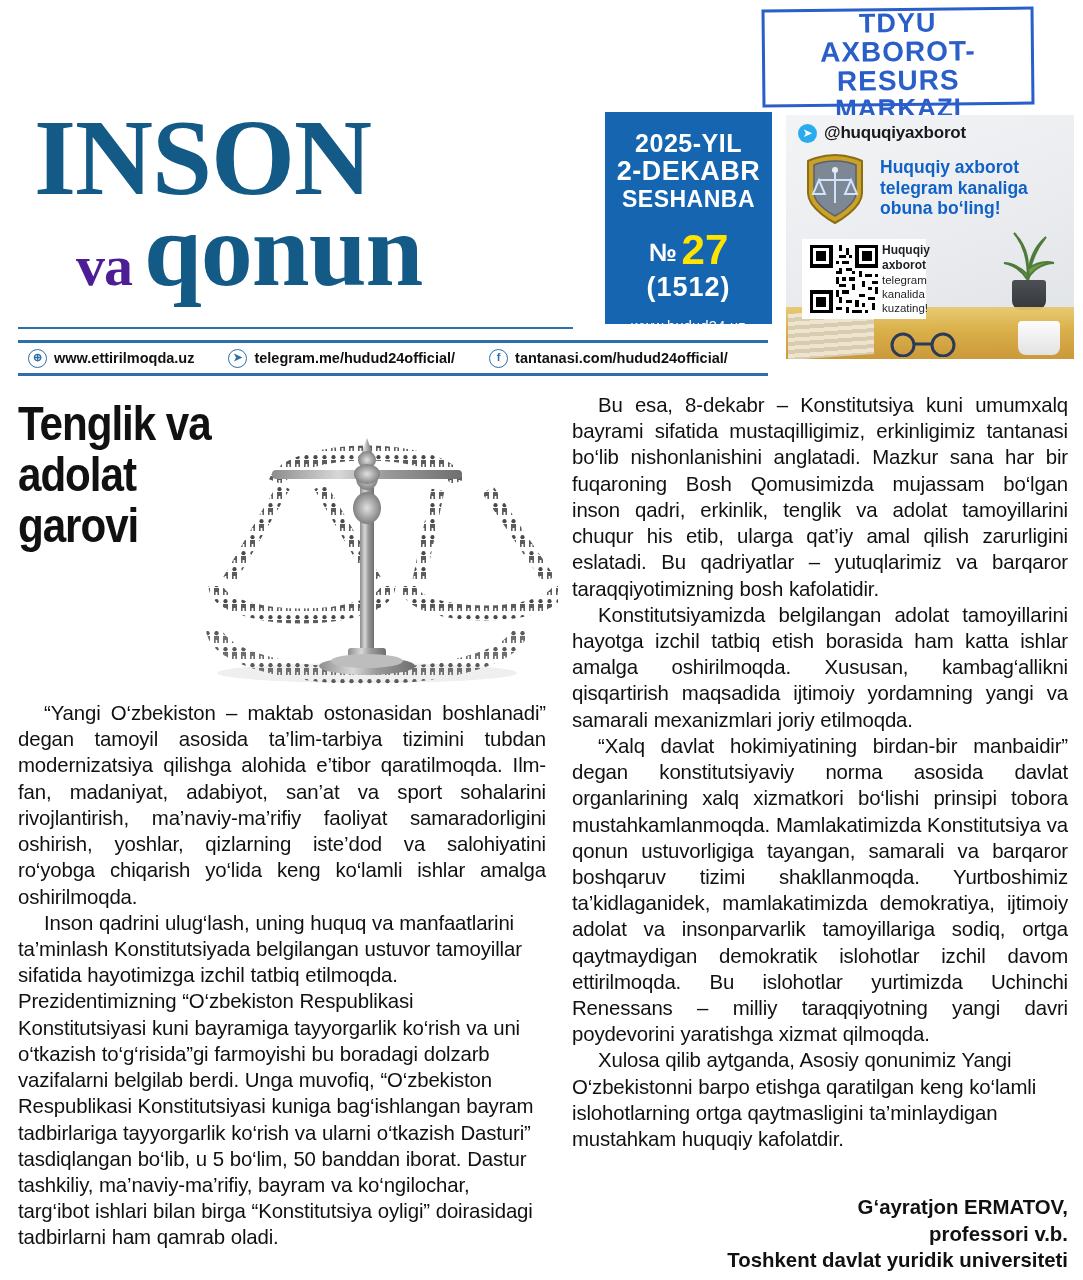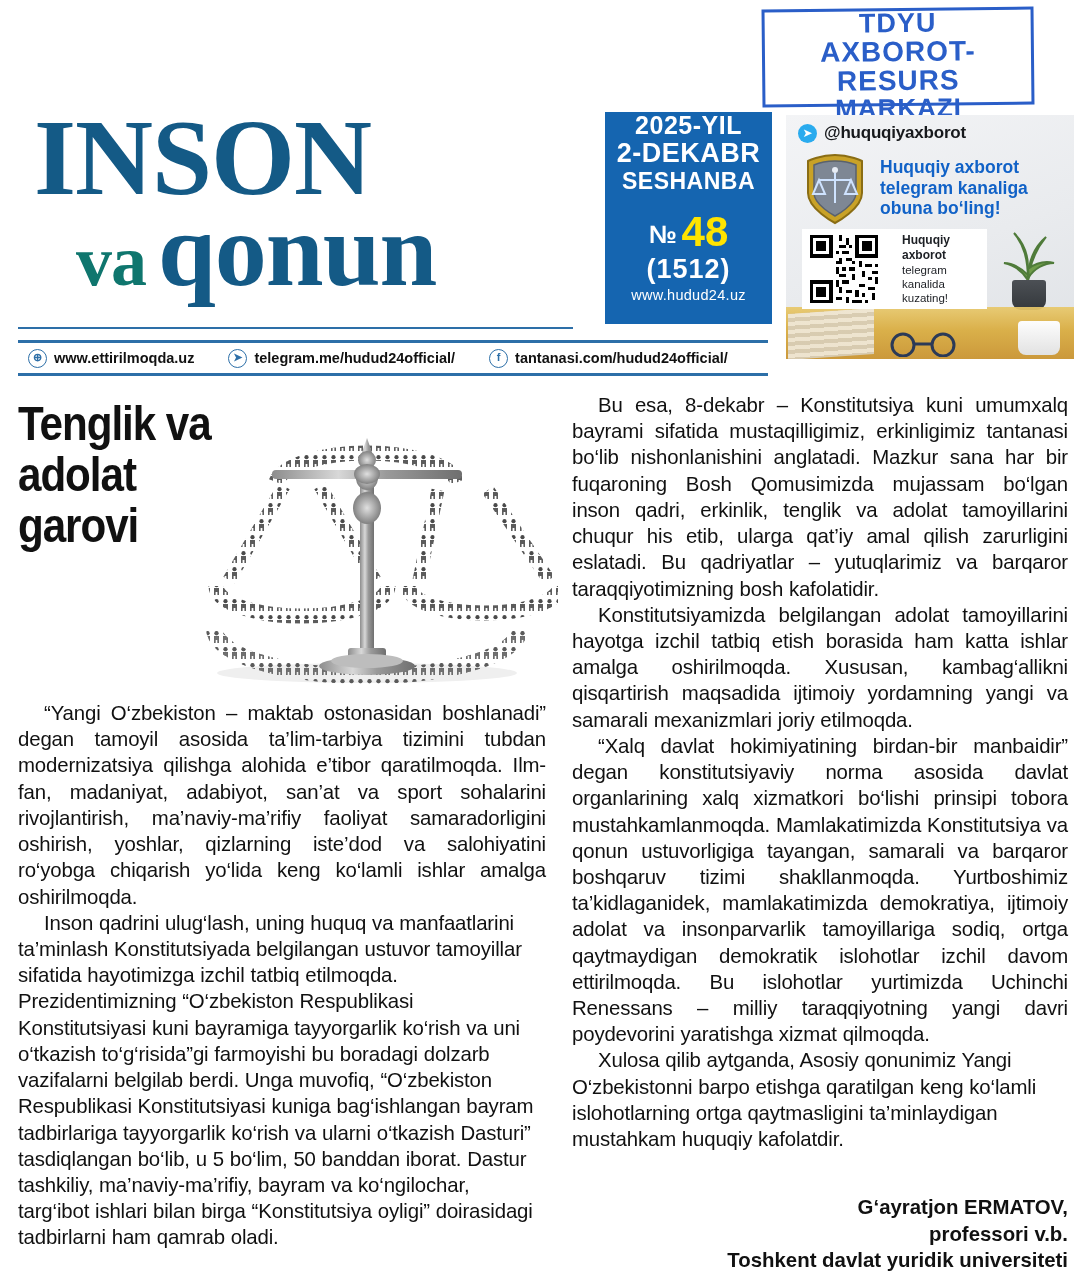--- a/index.html
+++ b/index.html
@@ -43,22 +43,22 @@
     font-weight: bold;
     font-size: 104px;
     line-height: 0.95;
     color: #145A86;
     letter-spacing: -1px;
     margin-top: -6px;
     padding-left: 42px;
     white-space: nowrap;
   }
   .mast-va {
-    color: #0f766e;
-    font-size: 72px;
+    color: #4c1d95;
+    font-size: 58px;
     padding-right: 12px;
     vertical-align: baseline;
   }
   .mast-rule {
     position: absolute;
     left: 18px;
     top: 327px;
     width: 555px;
     height: 2px;
     background: #2d6fa8;
@@ -103,21 +103,21 @@
   
   #date-box {
     position: absolute;
     left: 605px;
     top: 112px;
     width: 167px;
     height: 212px;
     background: #1565B0;
     color: #fff;
     text-align: center;
-    padding-top: 0;
+    padding-top: 18px;
     box-sizing: border-box;
   }
   .date-l1, .date-l2, .date-l3 {
     font-weight: bold;
     letter-spacing: 0.5px;
   }
   .date-l1 { font-size: 25px; line-height: 1.08; }
   .date-l2 { font-size: 27px; line-height: 1.08; }
   .date-l3 { font-size: 23px; line-height: 1.2; }
   .date-num {
@@ -132,20 +132,21 @@
     vertical-align: -3px;
     margin-left: 5px;
   }
   .date-issue {
     font-weight: bold;
     font-size: 27px;
     line-height: 1.25;
     letter-spacing: 1px;
   }
   .date-url {
+    margin-top: 13px;
     font-size: 14.5px;
     letter-spacing: 0.3px;
   }
 
   
   #tdyu-stamp {
     position: absolute;
     left: 762px;
     top: 8px;
     width: 272px;
@@ -202,24 +203,24 @@
     position: absolute;
     left: 94px; top: 42px;
     width: 190px;
     font-size: 17.5px;
     font-weight: bold;
     line-height: 1.18;
     color: #1162C7;
   }
   #tg-qr-card {
     position: absolute;
-    left: 16px; top: 114px;
-    width: 185px; height: 80px;
+    left: 16px; top: 124px;
+    width: 124px; height: 80px;
     background: #fff;
-    display: flex; align-items: center; gap: 24px;
+    display: flex; align-items: center; gap: 4px;
     padding: 6px 8px;
     box-sizing: border-box;
   }
   #qr { width: 68px; height: 68px; flex: 0 0 68px; }
   .qr-txt { font-size: 11.5px; line-height: 1.22; color: #1c1f24; }
   .qr-txt b { font-size: 12px; }
   
   .plant-pot {
     position: absolute; right: 28px; top: 165px;
     width: 34px; height: 30px;
@@ -328,21 +329,21 @@
     <div class="stamp-l stamp-l1">TDYU</div>
     <div class="stamp-l stamp-l2">AXBOROT-RESURS</div>
     <div class="stamp-l stamp-l3">MARKAZI</div>
   </div>
 
   <div id="date-box">
     <div class="date-l1">2025-YIL</div>
     <div class="date-l2">2-DEKABR</div>
     <div class="date-l3">SESHANBA</div>
     <div class="date-num">
-      <span>№</span><span class="big">48</span>
+      <span>№</span><span class="big">27</span>
     </div>
     <div class="date-issue">(1512)</div>
     <div class="date-url">www.hudud24.uz</div>
   </div>
 
   <div id="tg-ad">
     <div class="tg-handle-row">
       <span class="tg-round">➤</span>
       <span class="tg-handle">@huquqiyaxborot</span>
     </div>

